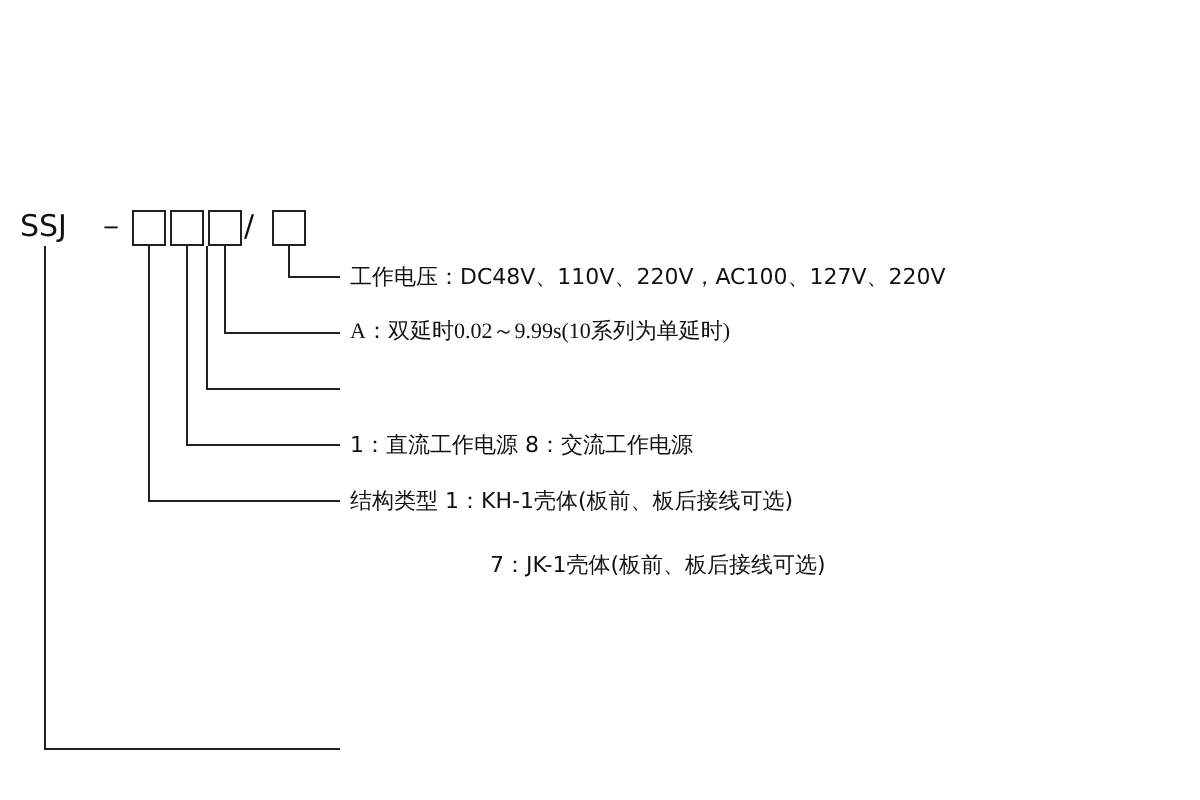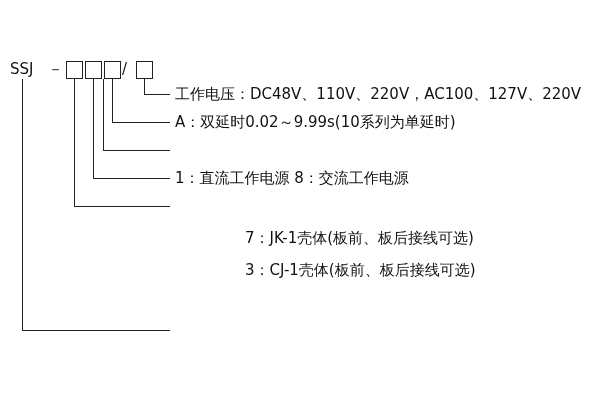--- a/index.html
+++ b/index.html
@@ -11,20 +11,21 @@
     height: 400px;
     background: #ffffff;
     font-family: "DejaVu Sans", "Liberation Sans", sans-serif;
     color: #1a1a1a;
     overflow: hidden;
   }
   #diagram {
     position: relative;
     width: 600px;
     height: 340px;
+    margin-top: 44px;
   }
   .code-text {
     position: absolute;
     font-size: 15px;
     letter-spacing: 0px;
     white-space: nowrap;
     color: #111111;
   }
   .box {
     position: absolute;
@@ -37,21 +38,21 @@
     width: 1px;
     background: #222222;
   }
   .hline {
     position: absolute;
     height: 1px;
     background: #222222;
   }
   .label {
     position: absolute;
-    font-size: 15px;
+    font-size: 11px;
     line-height: 15px;
     white-space: nowrap;
     color: #111111;
     font-family: "DejaVu Sans", "Liberation Sans", sans-serif;
   }
 </style>
 </head>
 <body>
 
 <div id="diagram">
@@ -77,18 +78,18 @@
   <div class="vline" style="left:93px; top:79px; height:100px;"></div>
   <div class="hline" style="left:93px; top:178px; width:77px;"></div>
 
   <div class="vline" style="left:74px; top:79px; height:128px;"></div>
   <div class="hline" style="left:74px; top:206px; width:96px;"></div>
 
   <div class="vline" style="left:22px; top:79px; height:252px;"></div>
   <div class="hline" style="left:22px; top:330px; width:148px;"></div>
 
   <span class="label" style="left:175px; top:87px;">工作电压：DC48V、110V、220V，AC100、127V、220V</span>
-  <span class="label" style="left:175px; top:115px;">A：双延时0.02～9.99s(10系列为单延时)</span>
+  <span class="label" style="left:175px; top:115px;font-family:Liberation Serif, serif;">A：双延时0.02～9.99s(10系列为单延时)</span>
   <span class="label" style="left:175px; top:171px;">1：直流工作电源 8：交流工作电源</span>
+  <span class="label" style="left:175px; top:199px;">结构类型 1：KH-1壳体(板前、板后接线可选)</span>
   <span class="label" style="left:245px; top:231px;">7：JK-1壳体(板前、板后接线可选)</span>
-  <span class="label" style="left:245px; top:263px;">3：CJ-1壳体(板前、板后接线可选)</span>
 
 </div>
 
 </body></html>

